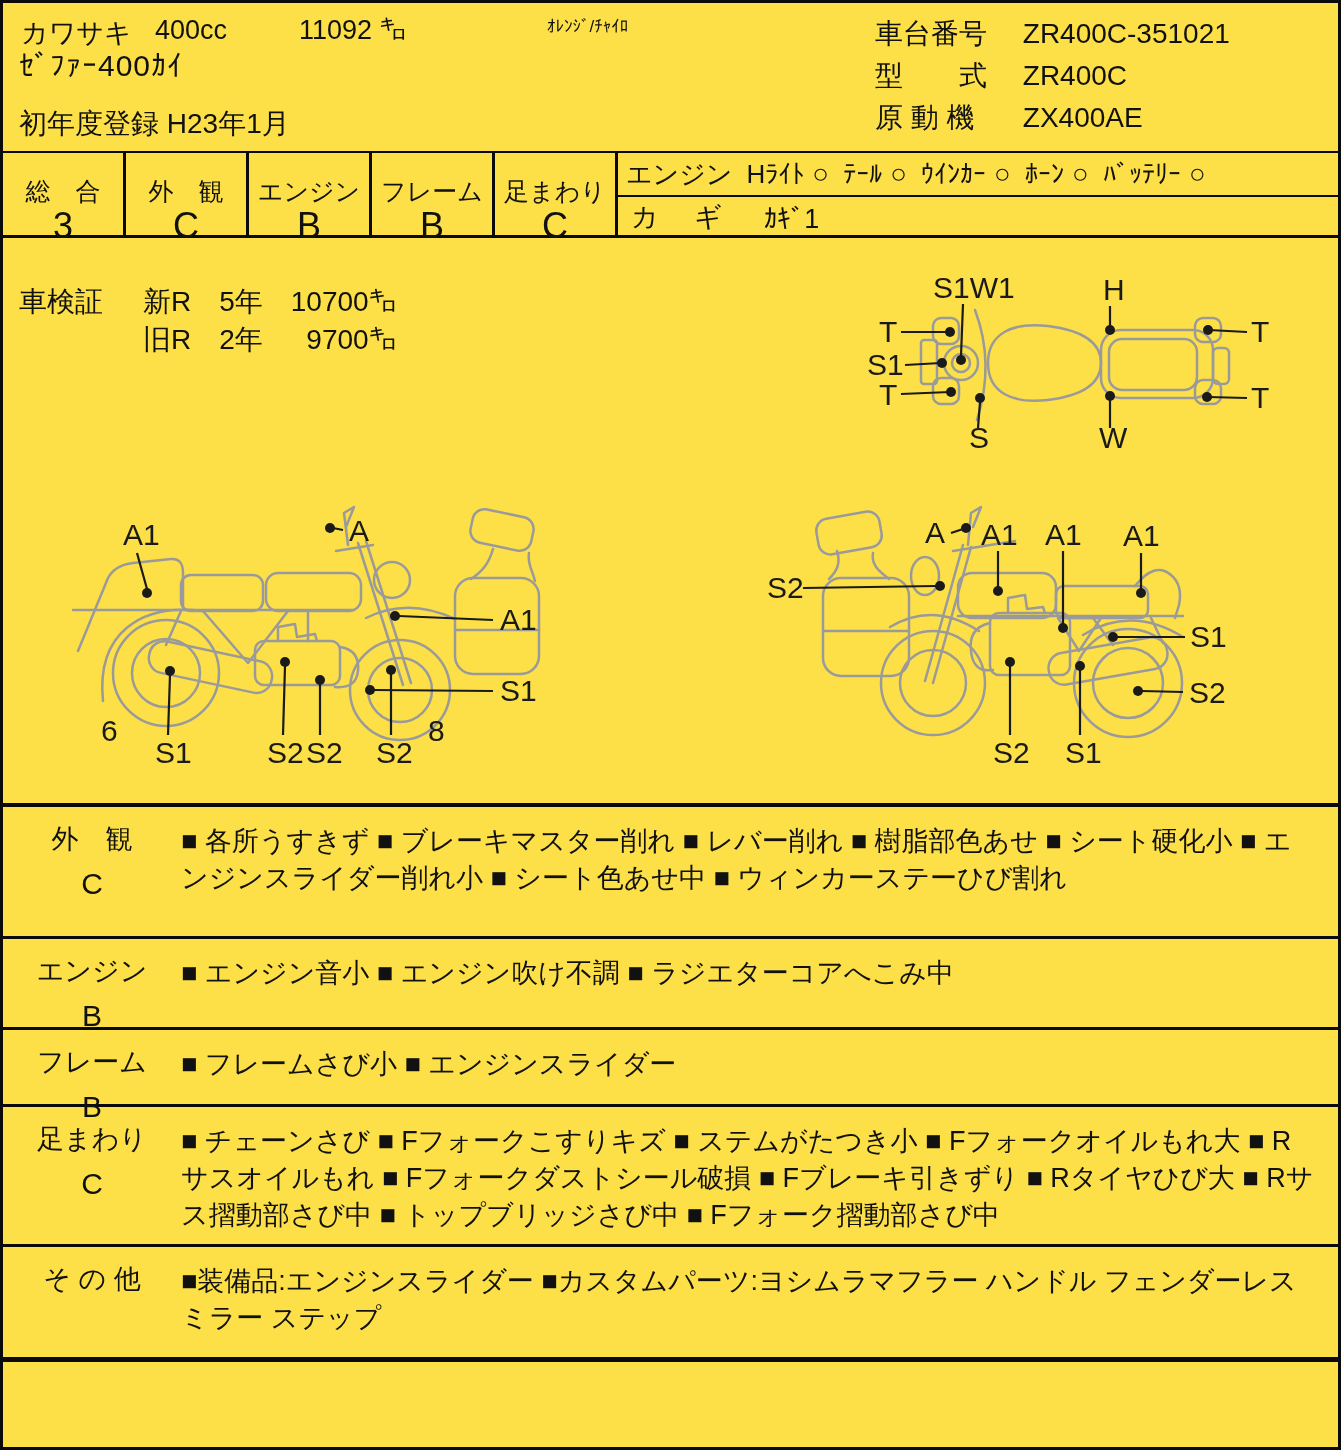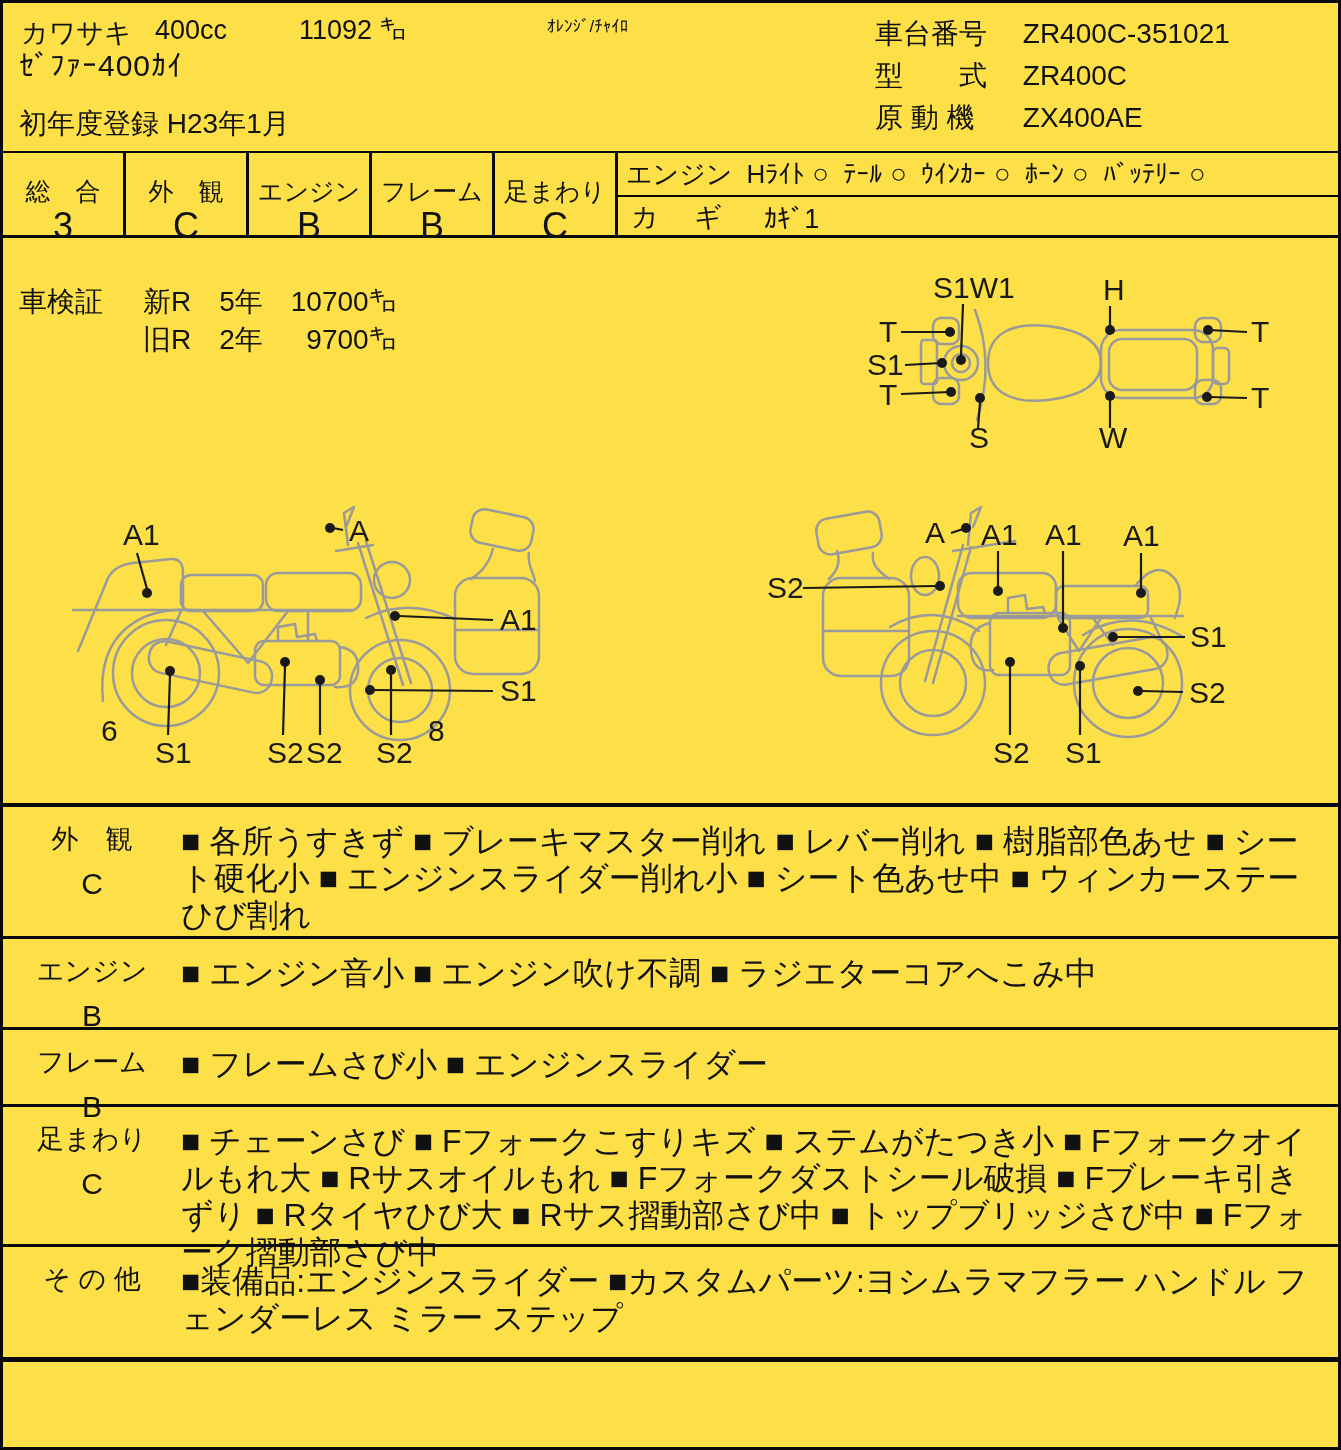--- a/index.html
+++ b/index.html
@@ -39,21 +39,21 @@
   .leader{stroke:#1a1a1a;stroke-width:2.2;fill:none;}
   .dot{fill:#1a1a1a;stroke:none;}
   
   .sections{left:0;top:800px;width:1335px;height:647px;display:flex;flex-direction:column;border-top:4px solid #0a0a0a;}
   .sec-row{display:flex;border-bottom:3px solid #0a0a0a;}
   .sec-row.last-divider{border-bottom:5px solid #0a0a0a;}
   .sec-row.empty-row{border-bottom:none;flex:1;}
   .sec-head{width:178px;display:flex;flex-direction:column;align-items:center;padding-top:14px;}
   .sec-label{font-size:27px;white-space:nowrap;}
   .sec-grade{font-size:30px;margin-top:10px;}
-  .sec-items{flex:1;padding:16px 24px 0 0;font-size:32px;line-height:37px;}
+  .sec-items{flex:1;padding:16px 24px 0 0;font-size:27px;line-height:37px;}
 </style>
 </head>
 <body>
 
 <div class="sheet">
 
   <div class="abs hdr-maker">カワサキ</div>
   <div class="abs hdr-cc">400cc</div>
   <div class="abs hdr-mileage">11092 ㌔</div>
   <div class="abs hdr-color">ｵﾚﾝｼﾞ/ﾁｬｲﾛ</div>

